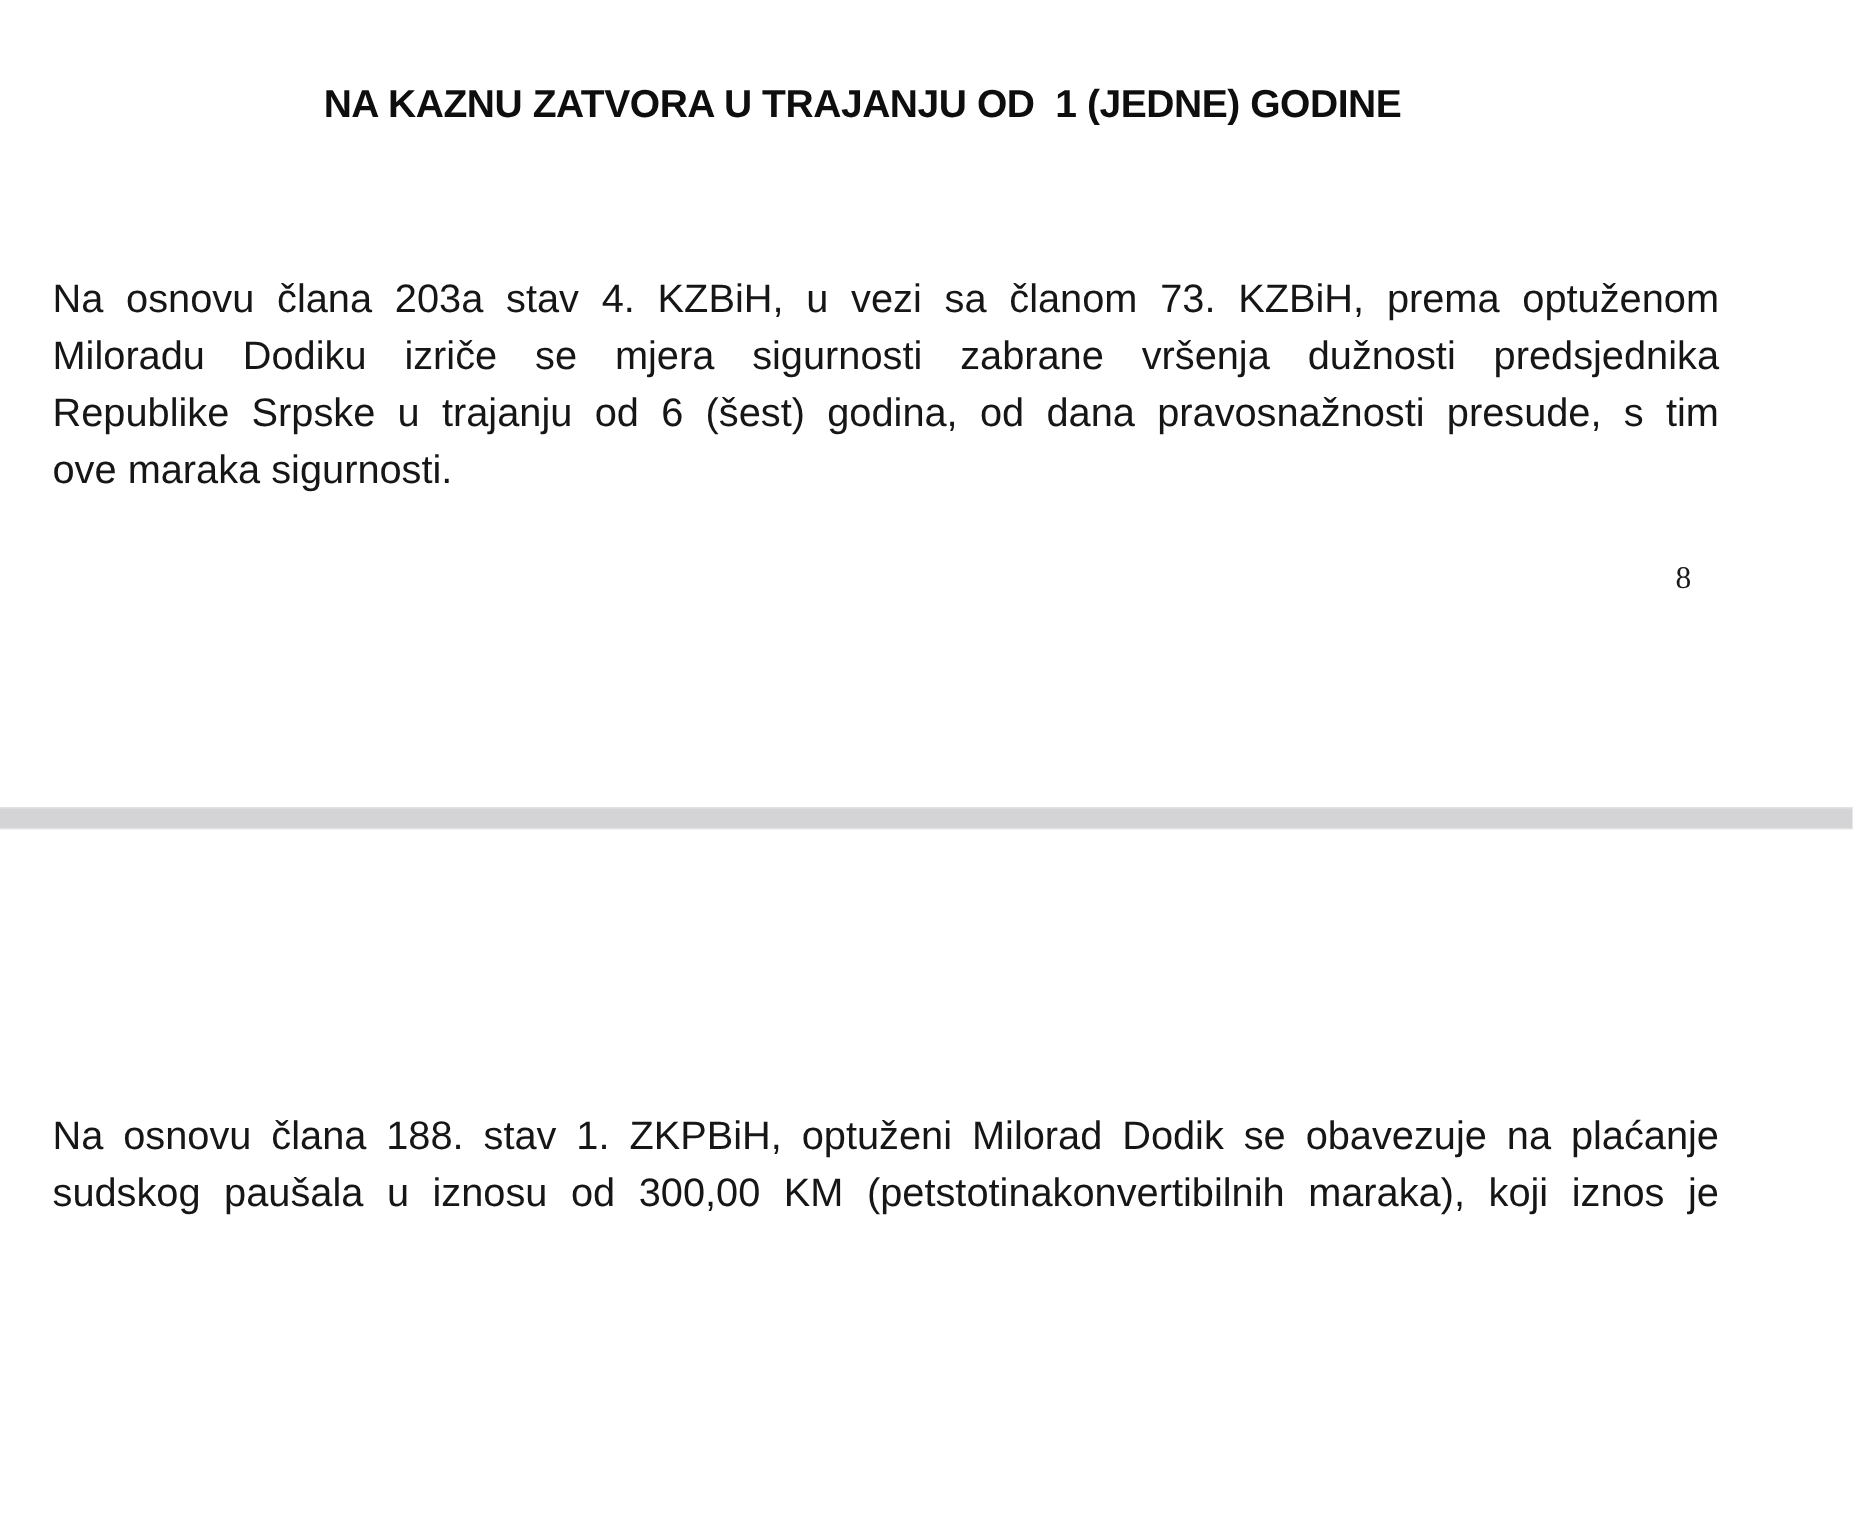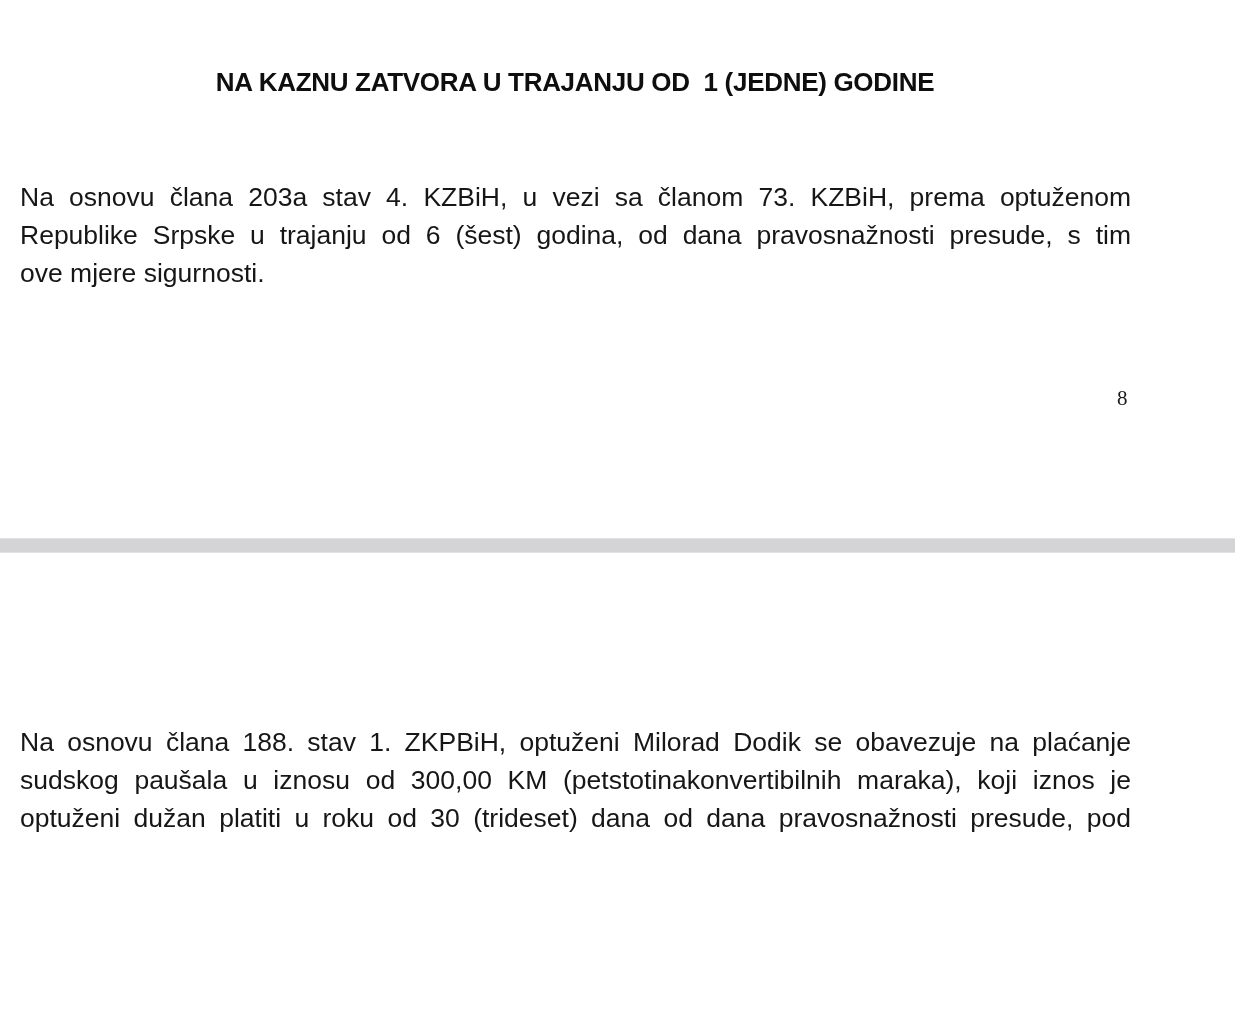--- a/index.html
+++ b/index.html
@@ -15,21 +15,21 @@
       font-family: "Liberation Sans", sans-serif;
       color: #141414;
     }
     .page {
       position: absolute;
       left: 0;
       width: 1235px;
       background: #ffffff;
     }
     .page-top {
-      top: 13px;
+      top: 0;
       height: 538px;
     }
     .page-gap {
       position: absolute;
       left: 0;
       top: 538px;
       width: 1235px;
       height: 15px;
       background: #d4d4d7;
       border-top: 1px solid #e2e2e4;
@@ -53,21 +53,21 @@
       color: #0e0e0e;
     }
     .para {
       position: absolute;
       left: 20px;
       width: 1111px;
       font-size: 26.5px;
       line-height: 38px;
       text-align: justify;
       text-align-last: left;
-      margin: 0;
+      margin: 15px;
       color: #161616;
     }
     .para-1 { top: 165px; }
     .para-2 { top: 170px; }
     .para-3 { top: 339px; }
     .para-3 .line { letter-spacing: -0.55px; }
     .para .line {
       display: block;
       text-align: justify;
       text-align-last: justify;
@@ -86,31 +86,31 @@
     }
   </style>
 </head>
 <body>
 
 <div class="page page-top">
   <div class="heading">NA KAZNU ZATVORA U TRAJANJU OD  1 (JEDNE) GODINE</div>
 
   <p class="para para-1">
     <span class="line">Na osnovu člana 203a stav 4. KZBiH, u vezi sa članom 73. KZBiH, prema optuženom</span>
+    <span class="line">Miloradu Dodiku izriče se mjera sigurnosti zabrane vršenja dužnosti predsjednika</span>
     <span class="line">Republike Srpske u trajanju od 6 (šest) godina, od dana pravosnažnosti presude, s tim</span>
-    <span class="line last">ove mjere sigurnosti.</span>
+    <span class="line last">ove maraka sigurnosti.</span>
   </p>
 
   <div class="page-number">8</div>
 </div>
 
 <div class="page-gap"></div>
 
 <div class="page page-bottom">
   <p class="para para-2">
     <span class="line">Na osnovu člana 188. stav 1. ZKPBiH, optuženi Milorad Dodik se obavezuje na plaćanje</span>
     <span class="line">sudskog paušala u iznosu od 300,00 KM (petstotinakonvertibilnih maraka), koji iznos je</span>
-    <span class="line">optuženi dužan platiti u roku od 30 (trideset) dana od dana pravosnažnosti presude, pod</span>
   </p>
 
   <p class="para para-3">
   </p>
 </div>
 
 </body></html>

